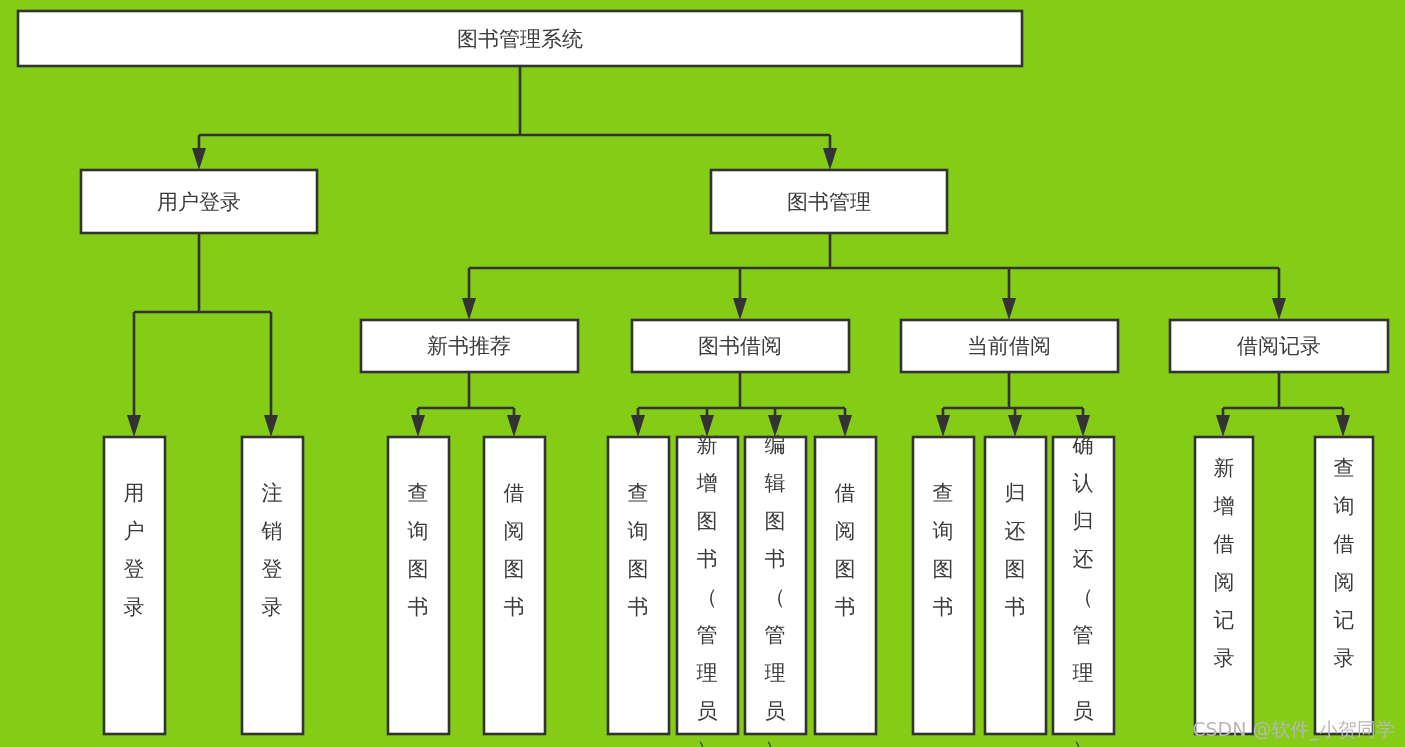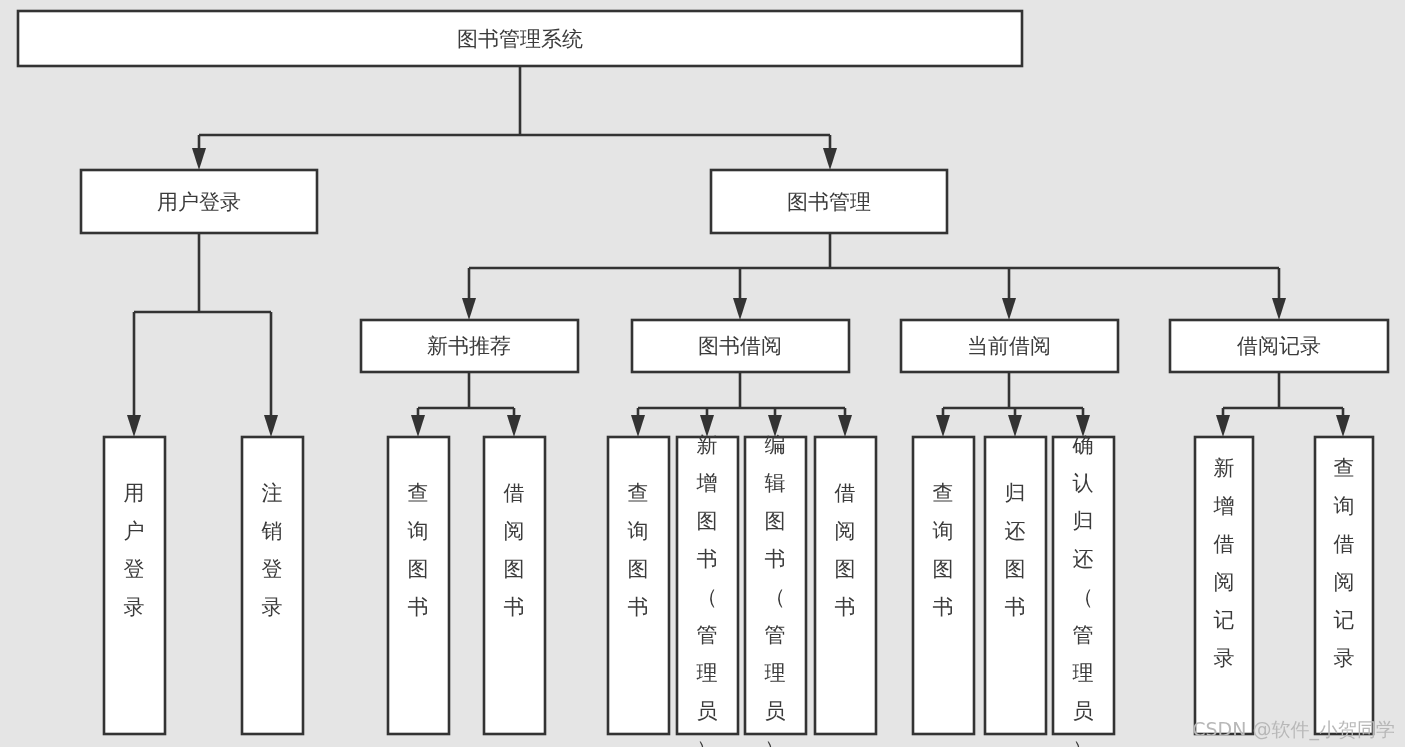--- a/index.html
+++ b/index.html
@@ -11,21 +11,21 @@
   body {
     width: 1405px;
     height: 747px;
     overflow: hidden;
     font-family: "DejaVu Sans", "Liberation Sans", sans-serif;
   }
   #diagram-root {
     position: relative;
     width: 1405px;
     height: 747px;
-    background: #e5e5e5;
+    background: #84cc16;
   }
   svg#tree-svg {
     position: absolute;
     left: 0;
     top: 0;
     width: 1405px;
     height: 747px;
     display: block;
   }
   .node-box {

